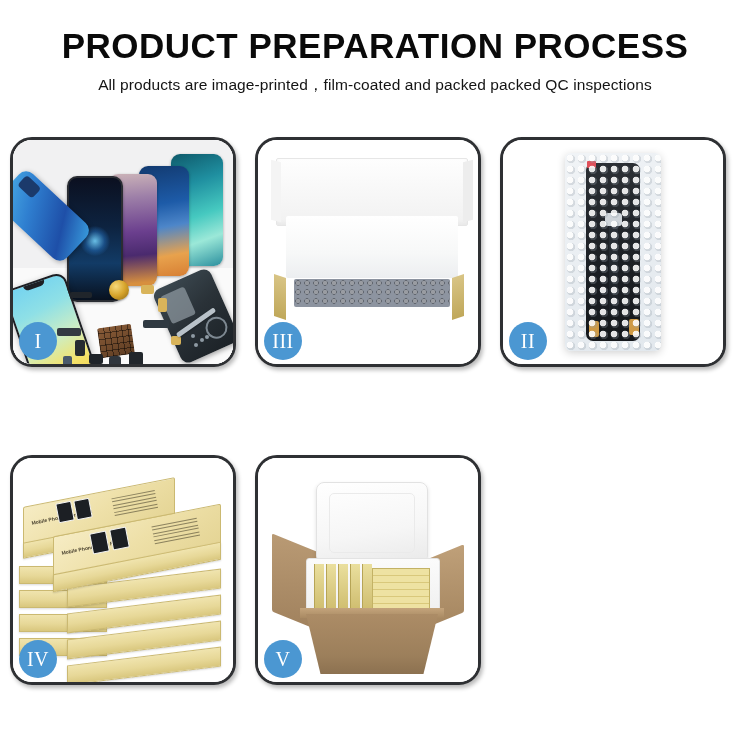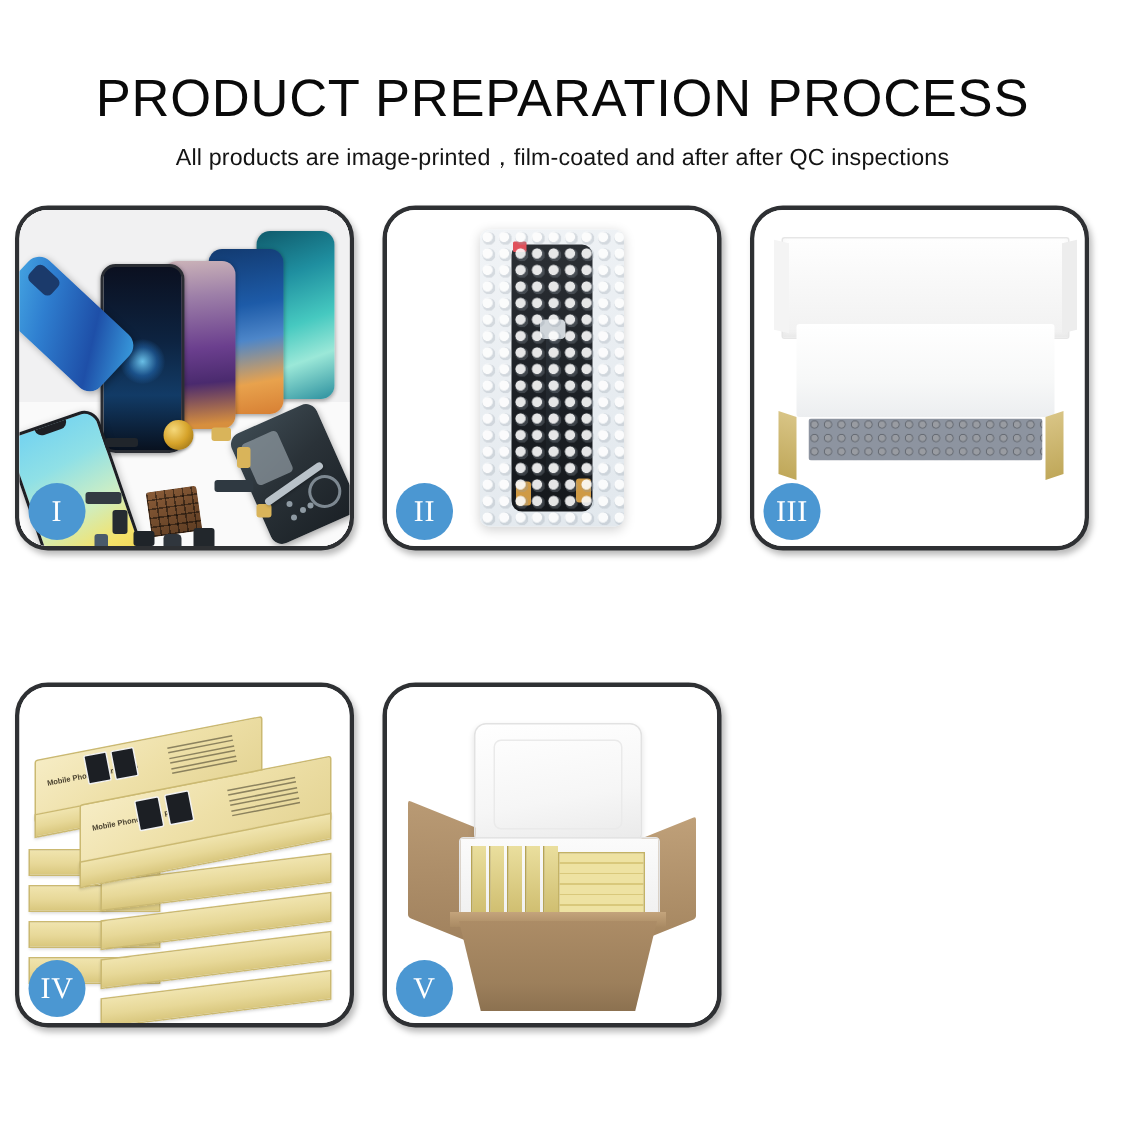--- a/index.html
+++ b/index.html
@@ -12,23 +12,23 @@
   #page {
     position: relative;
     width: 750px; height: 750px;
     background: #ffffff;
   }
 
   
   .header { position: absolute; top: 0; left: 0; width: 750px; text-align: center; }
   .title {
     margin: 0;
-    padding-top: 46px;
+    padding-top: 26px;
     font-size: 35px;
-    font-weight: 400;
+    font-weight: 700;
     letter-spacing: 0.5px;
     color: #0a0a0a;
     font-family: "Liberation Sans", sans-serif;
     white-space: nowrap;
   }
   .subtitle {
     margin: 0;
     padding-top: 9px;
     font-size: 15.5px;
     font-weight: 400;
@@ -412,21 +412,21 @@
     clip-path: polygon(20% 0, 100% 10%, 80% 100%, 0 70%);
   }
 </style>
 </head>
 <body>
 
 <div id="page">
 
   <div class="header">
     <h1 class="title">PRODUCT PREPARATION PROCESS</h1>
-    <p class="subtitle">All products are image-printed，film-coated and after after QC inspections</p>
+    <p class="subtitle">All products are image-printed，film-coated and packed packed QC inspections</p>
   </div>
 
   <div class="grid">
 
     <div class="card">
       <div class="card-clip">
         <div class="p1-bg"></div>
         <div class="phone ph-a"></div>
         <div class="phone ph-b"></div>
         <div class="phone ph-c"></div>
@@ -453,45 +453,45 @@
             <i></i>
             <i></i>
             <i></i>
           </div>
       </div>
       <div class="badge">I</div>
     </div>
 
     <div class="card">
       <div class="card-clip">
+        <div class="p3">
+          <div class="lid-back"></div>
+          <div class="foam"></div>
+          <div class="gold-tray"></div>
+          <div class="gold-left"></div>
+          <div class="gold-right"></div>
+          <div class="gray-foam"></div>
+        </div>
+      </div>
+      <div class="badge">III</div>
+    </div>
+
+    <div class="card">
+      <div class="card-clip">
         <div class="bubble-pack">
           <div class="screen-in"></div>
           <div class="red-dot"></div>
           <div class="flex-cable"></div>
           <div class="connector"></div>
           <div class="gold-tab gt1"></div>
           <div class="gold-tab gt2"></div>
           <div class="bubbles"></div>
         </div>
       </div>
       <div class="badge">II</div>
-    </div>
-
-    <div class="card">
-      <div class="card-clip">
-        <div class="p3">
-          <div class="lid-back"></div>
-          <div class="foam"></div>
-          <div class="gold-tray"></div>
-          <div class="gold-left"></div>
-          <div class="gold-right"></div>
-          <div class="gray-foam"></div>
-        </div>
-      </div>
-      <div class="badge">III</div>
     </div>
 
     <div class="card">
       <div class="card-clip">
         <div class="p4">
 
           <div class="gbox" style="left:6px;  top:108px; width:86px; height:16px;"></div>
           <div class="gbox" style="left:6px;  top:132px; width:86px; height:16px;"></div>
           <div class="gbox" style="left:6px;  top:156px; width:86px; height:16px;"></div>
           <div class="gbox" style="left:6px;  top:180px; width:86px; height:16px;"></div>

